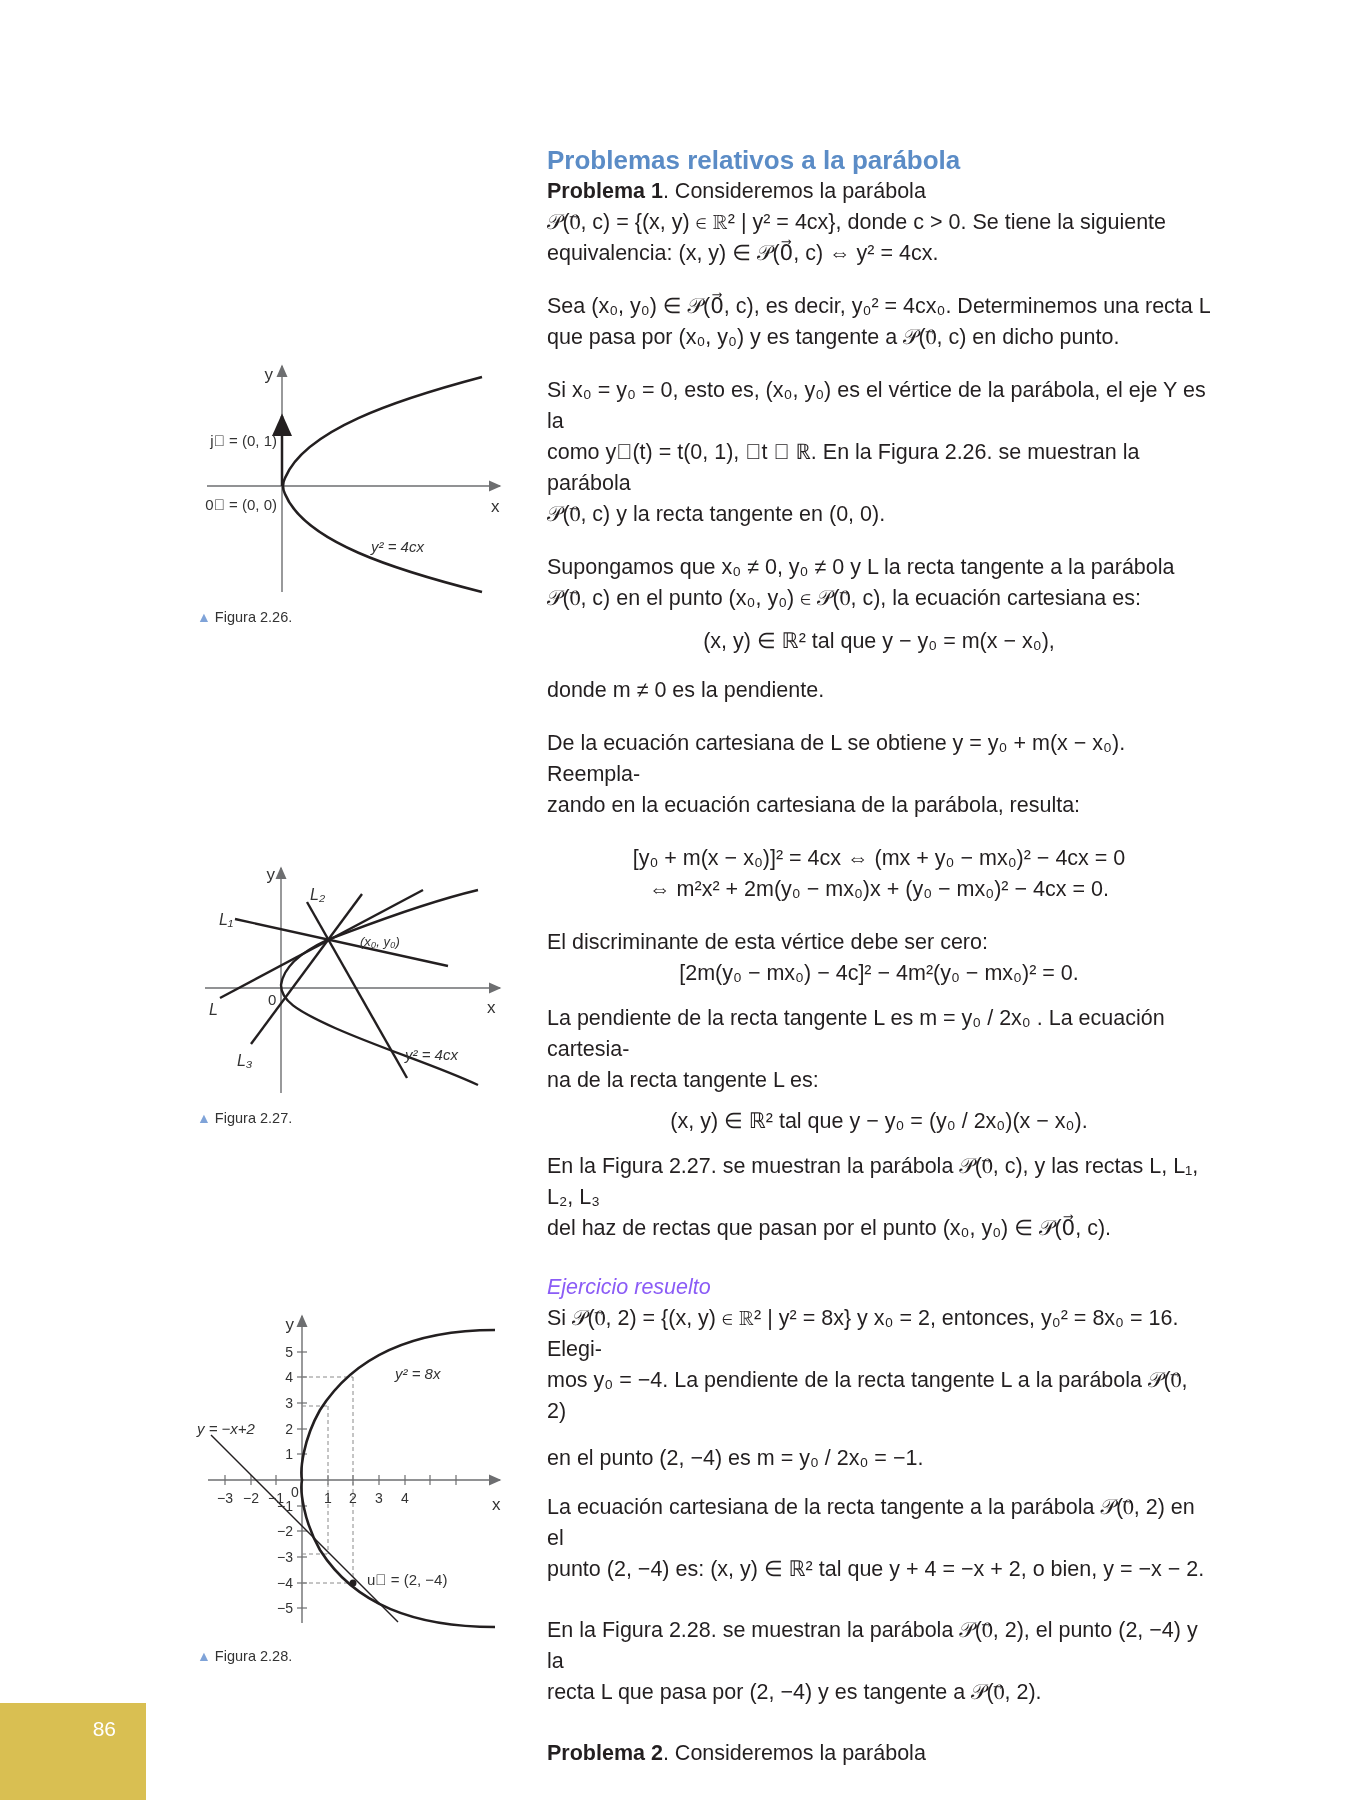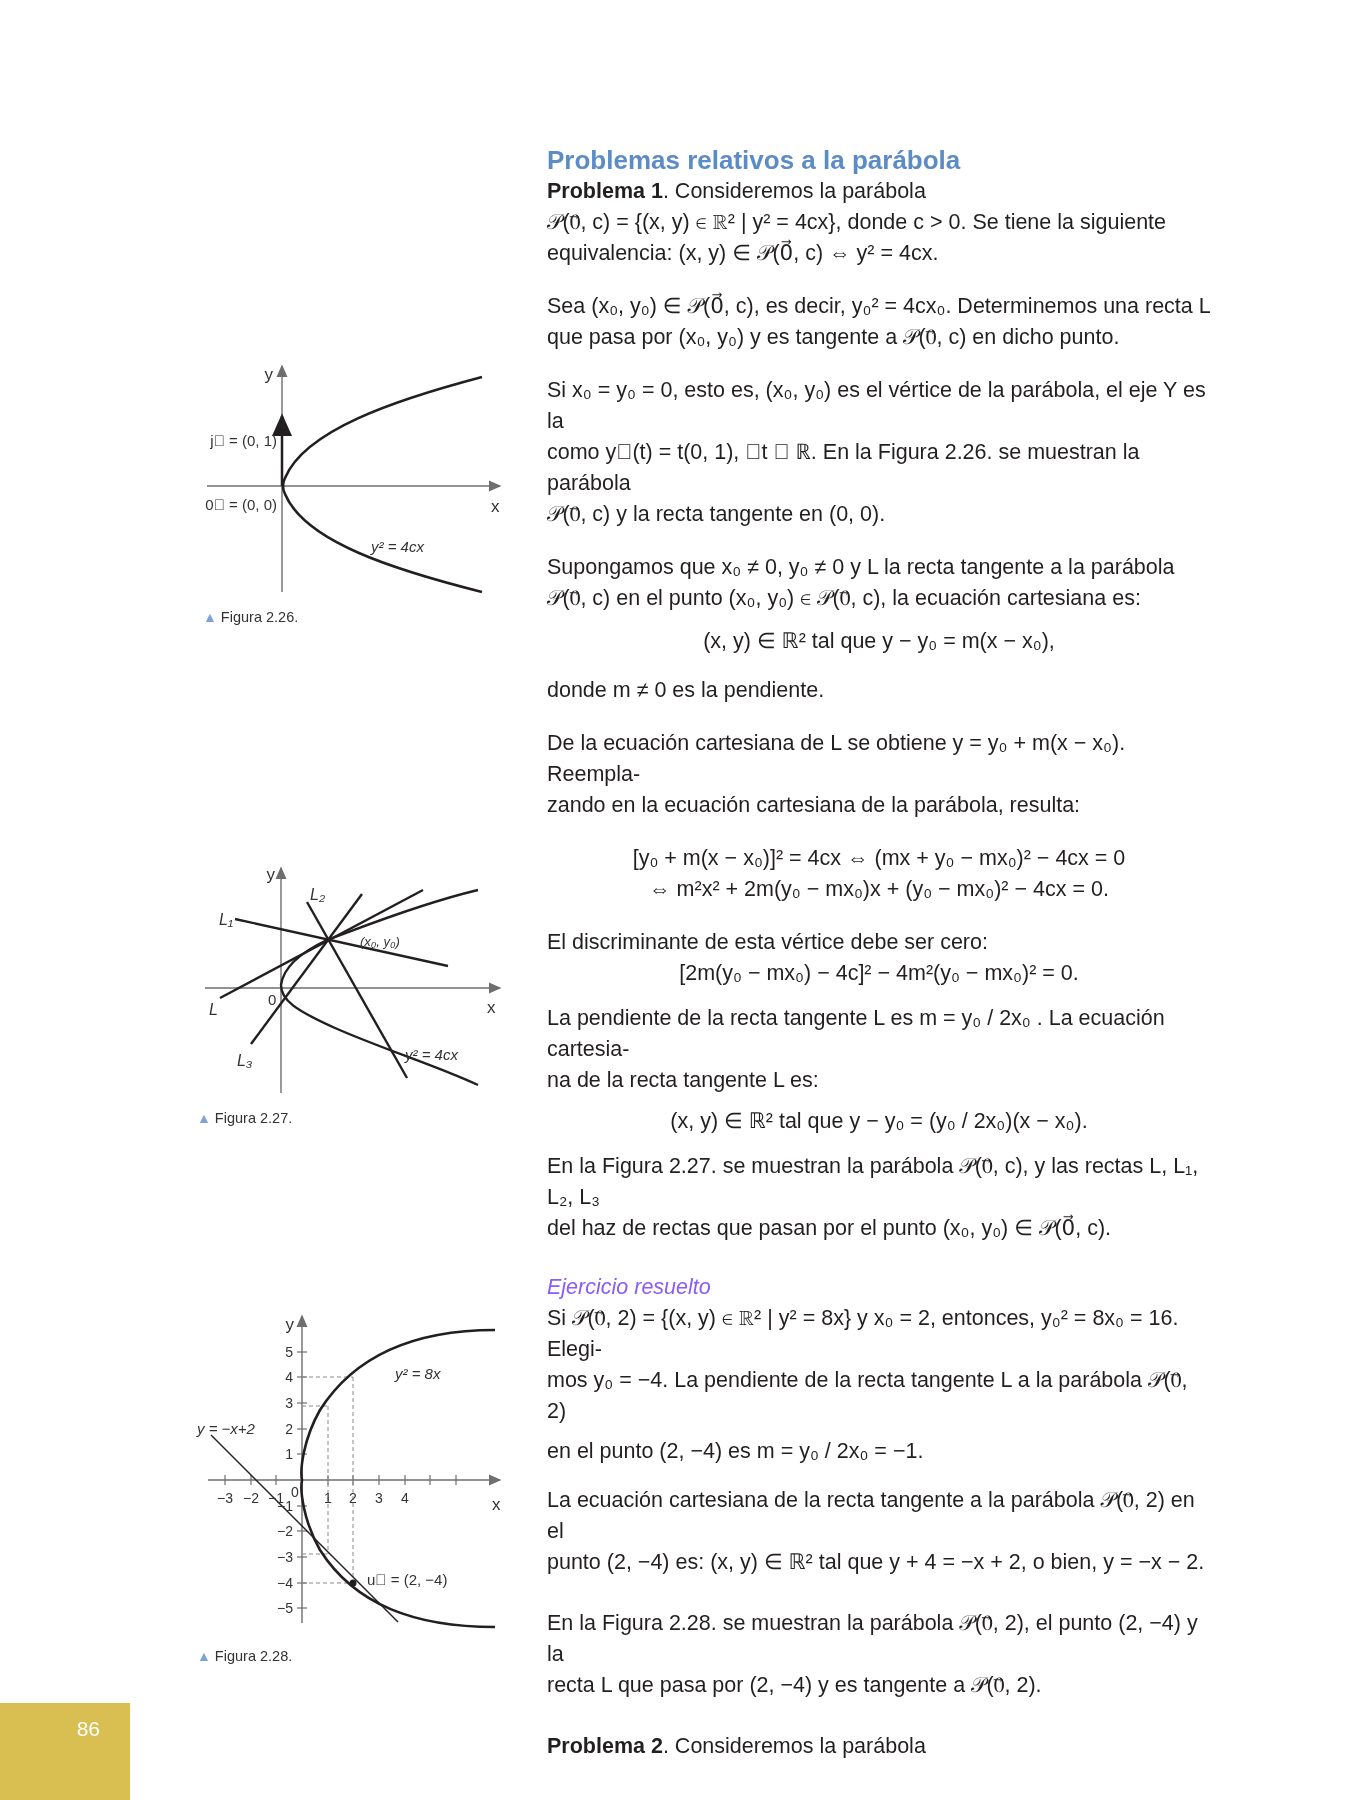--- a/index.html
+++ b/index.html
@@ -9,21 +9,21 @@
   .col p { margin:0; }
   .heading { color:#5b8cc6; font-weight:bold; font-size:26px; line-height:31px; }
   .bold { font-weight:bold; }
   .sp { height:22px; }
   .center { text-align:center; }
   .red { color:#8b5cf6; font-style:italic; }
   .caption { position:absolute; font-size:14.5px; color:#333; }
   .caption .tri { color:#7fa3d8; font-size:14px; margin-right:4px; }
   .fig { position:absolute; }
   .fig svg text { font-family:"Liberation Sans", sans-serif; fill:#333; }
-  .pagebox { position:absolute; left:0; top:1703px; width:130px; height:97px; background:#d9bf52; }
+  .pagebox { position:absolute; left:0; top:1703px; width:146px; height:97px; background:#d9bf52; }
   .pagenum { position:absolute; right:30px; top:14px; color:#ffffff; font-size:21px; }
 </style>
 </head>
 <body>
 
 <div class="col">
   <p class="heading">Problemas relativos a la parábola</p>
   <p><span class="bold">Problema 1</span><span>. Consideremos la parábola</span></p>
   <p>𝒫(0⃗, c) = {(x, y) ∈ ℝ² | y² = 4cx}, donde c &gt; 0. Se tiene la siguiente</p>
   <p>equivalencia: (x, y) ∈ 𝒫(0⃗, c) ⇔ y² = 4cx.</p>
@@ -55,21 +55,21 @@
   <p>na de la recta tangente L es:</p>
   <div class="sp" style="height:10px"></div>
   <p class="center">(x, y) ∈ ℝ² tal que y − y₀ = (y₀ / 2x₀)(x − x₀).</p>
   <div class="sp" style="height:14px"></div>
   <p>En la Figura 2.27. se muestran la parábola 𝒫(0⃗, c), y las rectas L, L₁, L₂, L₃</p>
   <p>del haz de rectas que pasan por el punto (x₀, y₀) ∈ 𝒫(0⃗, c).</p>
   <div class="sp" style="height:28px"></div>
   <p class="red">Ejercicio resuelto</p>
   <p>Si 𝒫(0⃗, 2) = {(x, y) ∈ ℝ² | y² = 8x} y x₀ = 2, entonces, y₀² = 8x₀ = 16. Elegi-</p>
   <p>mos y₀ = −4. La pendiente de la recta tangente L a la parábola 𝒫(0⃗, 2)</p>
-  <p style="margin-top:9px">en el punto (2, −4) es m = y₀ / 2x₀ = −1.</p>
+  <p style="margin-top:16px">en el punto (2, −4) es m = y₀ / 2x₀ = −1.</p>
   <div class="sp" style="height:18px"></div>
   <p>La ecuación cartesiana de la recta tangente a la parábola 𝒫(0⃗, 2) en el</p>
   <p>punto (2, −4) es: (x, y) ∈ ℝ² tal que y + 4 = −x + 2, o bien, y = −x − 2.</p>
   <div class="sp" style="height:30px"></div>
   <p>En la Figura 2.28. se muestran la parábola 𝒫(0⃗, 2), el punto (2, −4) y la</p>
   <p>recta L que pasa por (2, −4) y es tangente a 𝒫(0⃗, 2).</p>
   <div class="sp" style="height:30px"></div>
   <p><span class="bold">Problema 2</span><span>. Consideremos la parábola</span></p>
 
 </div>
@@ -88,21 +88,21 @@
     <line x1="87" y1="232" x2="87" y2="6" stroke="#6d6e70" stroke-width="1.4" marker-end="url(#ah)"></line>
     <line x1="87" y1="126" x2="87" y2="56" stroke="#231f20" stroke-width="2.5" marker-end="url(#ahk)"></line>
     <path d="M287,17 C200,40 110,70 90,118 Q86,126 90,134 C110,182 200,210 287,232" fill="none" stroke="#231f20" stroke-width="2.6"></path>
     <text x="78" y="20" font-size="17" text-anchor="end">y</text>
     <text x="296" y="152" font-size="17">x</text>
     <text x="82" y="86" font-size="15" text-anchor="end">j⃗ = (0, 1)</text>
     <text x="82" y="150" font-size="15" text-anchor="end">0⃗ = (0, 0)</text>
     <text x="176" y="192" font-size="15" font-style="italic">y² = 4cx</text>
   </svg>
 </div>
-<div class="caption" style="left:203px; top:609px;"><span class="tri">▲</span><span>Figura 2.26.</span></div>
+<div class="caption" style="left:197px; top:609px;"><span class="tri">▲</span><span>Figura 2.26.</span></div>
 
 <div class="fig" style="left:195px; top:860px; width:330px; height:240px;">
   <svg width="330" height="240" viewBox="0 0 330 240">
     <line x1="10" y1="128" x2="305" y2="128" stroke="#6d6e70" stroke-width="1.4" marker-end="url(#ah)"></line>
     <line x1="86" y1="233" x2="86" y2="8" stroke="#6d6e70" stroke-width="1.4" marker-end="url(#ah)"></line>
     <path d="M283,30 C220,45 160,70 132,80 C100,95 88,110 86,125 C86,140 100,150 140,168 C190,190 240,205 283,225" fill="none" stroke="#231f20" stroke-width="2.4"></path>
 
     <line x1="25" y1="138" x2="228" y2="30" stroke="#231f20" stroke-width="2.4"></line>
 
     <line x1="40" y1="59" x2="253" y2="106" stroke="#231f20" stroke-width="2.4"></line>

